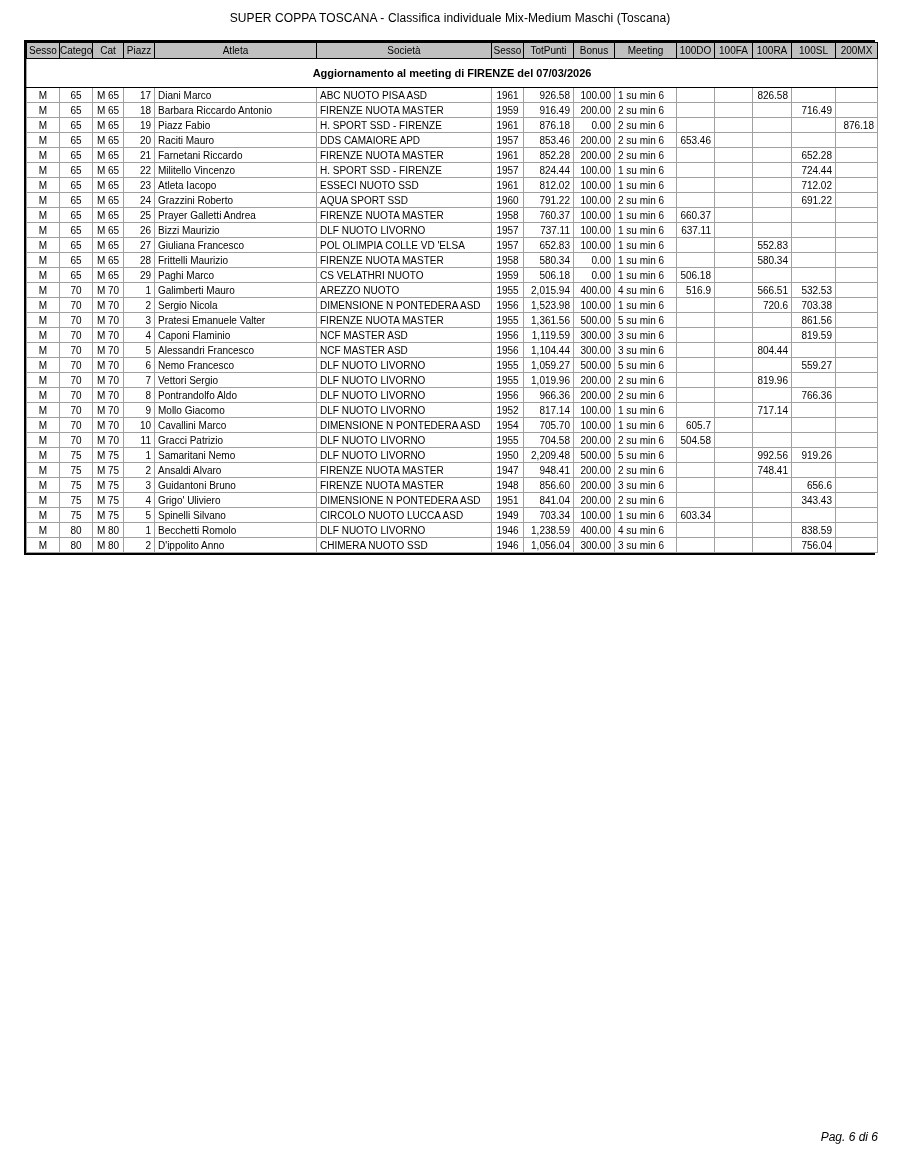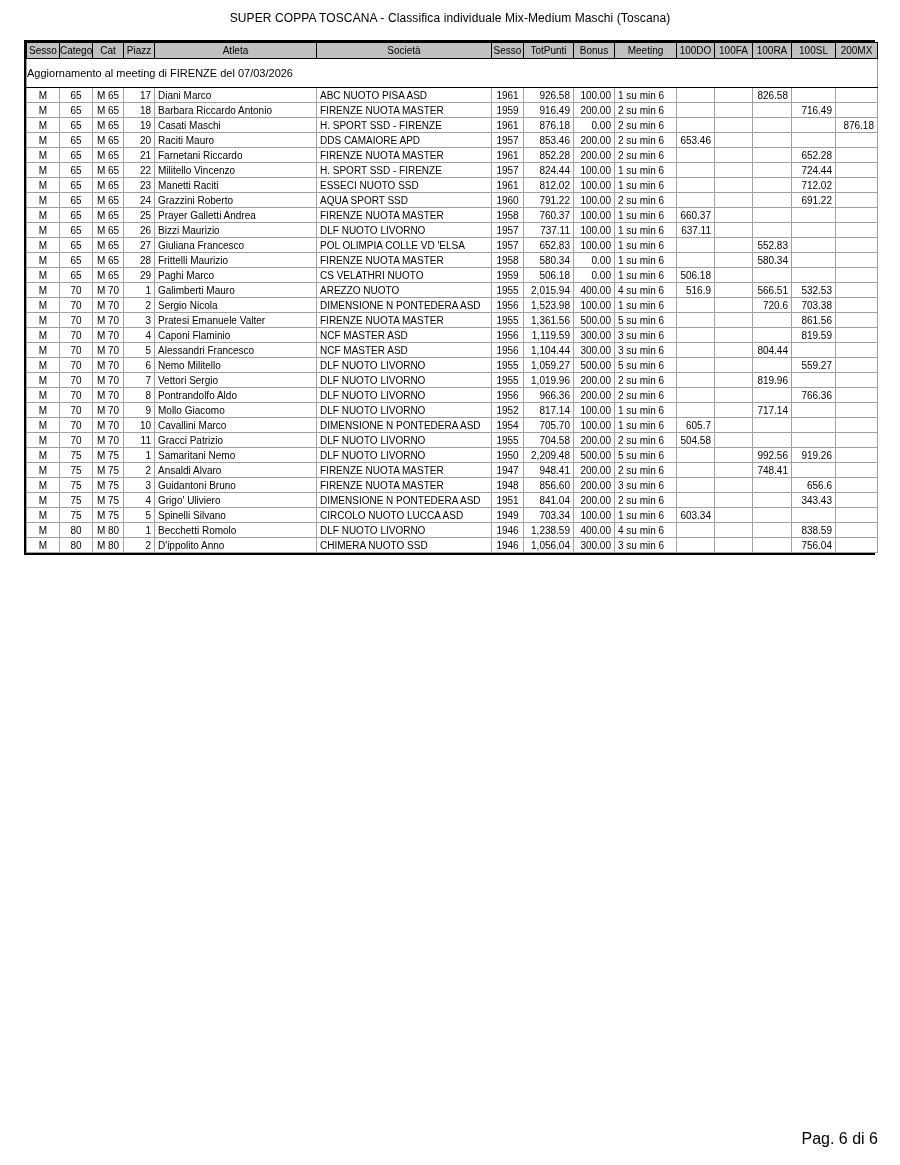--- a/index.html
+++ b/index.html
@@ -21,22 +21,22 @@
   .table-wrap{
     position:absolute;left:24px;top:40px;width:847px;
     border:2px solid var(--border);
     background:#fff;
   }
   table{
     border-collapse:collapse;table-layout:fixed;width:100%;
     font-size:10px;
   }
   .banner-cell{
-    height:28px;vertical-align:middle;
-    font-weight:normal;font-size:11px;
+    height:28px;text-align:center;vertical-align:middle;
+    font-weight:bold;font-size:11px;
     border-bottom:1px solid var(--border);
     background:#fff;padding:0;
   }
   thead th{
     background:var(--header-bg);
     border:1px solid var(--border);
     height:15px;padding:0;
     font-weight:normal;font-size:10px;
     overflow:hidden;white-space:nowrap;
   }
@@ -47,21 +47,22 @@
     border:1px solid var(--grid);
     height:14px;padding:0 3px;
     overflow:hidden;white-space:nowrap;
     background:#fff;
   }
   .al-left{text-align:left}
   .al-center{text-align:center}
   .al-right{text-align:right}
   .page-footer{
     position:absolute;top:1130px;right:22px;
-    font-size:16px;
+    font-size:12px;
+    font-style:italic;
   }
 </style>
 </head>
 <body>
 
 <div class="page-title">SUPER COPPA TOSCANA - Classifica individuale Mix-Medium Maschi (Toscana)</div>
 
 <div class="table-wrap">
   <table>
     <colgroup>
@@ -168,21 +169,21 @@
           <td class="al-right"></td>
           <td class="al-right"></td>
           <td class="al-right">716.49</td>
           <td class="al-right"></td>
         </tr>
         <tr>
           <td class="al-center">M</td>
           <td class="al-center">65</td>
           <td class="al-center">M 65</td>
           <td class="al-right">19</td>
-          <td class="al-left">Casati Maschi</td>
+          <td class="al-left">Piazz Fabio</td>
           <td class="al-left">H. SPORT SSD - FIRENZE</td>
           <td class="al-center">1961</td>
           <td class="al-right">876.18</td>
           <td class="al-right">0.00</td>
           <td class="al-left">2 su min 6</td>
           <td class="al-right"></td>
           <td class="al-right"></td>
           <td class="al-right"></td>
           <td class="al-right"></td>
           <td class="al-right">876.18</td>
@@ -236,21 +237,21 @@
           <td class="al-right"></td>
           <td class="al-right"></td>
           <td class="al-right">724.44</td>
           <td class="al-right"></td>
         </tr>
         <tr>
           <td class="al-center">M</td>
           <td class="al-center">65</td>
           <td class="al-center">M 65</td>
           <td class="al-right">23</td>
-          <td class="al-left">Manetti Raciti</td>
+          <td class="al-left">Atleta Iacopo</td>
           <td class="al-left">ESSECI NUOTO SSD</td>
           <td class="al-center">1961</td>
           <td class="al-right">812.02</td>
           <td class="al-right">100.00</td>
           <td class="al-left">1 su min 6</td>
           <td class="al-right"></td>
           <td class="al-right"></td>
           <td class="al-right"></td>
           <td class="al-right">712.02</td>
           <td class="al-right"></td>
@@ -440,21 +441,21 @@
           <td class="al-right"></td>
           <td class="al-right">804.44</td>
           <td class="al-right"></td>
           <td class="al-right"></td>
         </tr>
         <tr>
           <td class="al-center">M</td>
           <td class="al-center">70</td>
           <td class="al-center">M 70</td>
           <td class="al-right">6</td>
-          <td class="al-left">Nemo Militello</td>
+          <td class="al-left">Nemo Francesco</td>
           <td class="al-left">DLF NUOTO LIVORNO</td>
           <td class="al-center">1955</td>
           <td class="al-right">1,059.27</td>
           <td class="al-right">500.00</td>
           <td class="al-left">5 su min 6</td>
           <td class="al-right"></td>
           <td class="al-right"></td>
           <td class="al-right"></td>
           <td class="al-right">559.27</td>
           <td class="al-right"></td>

